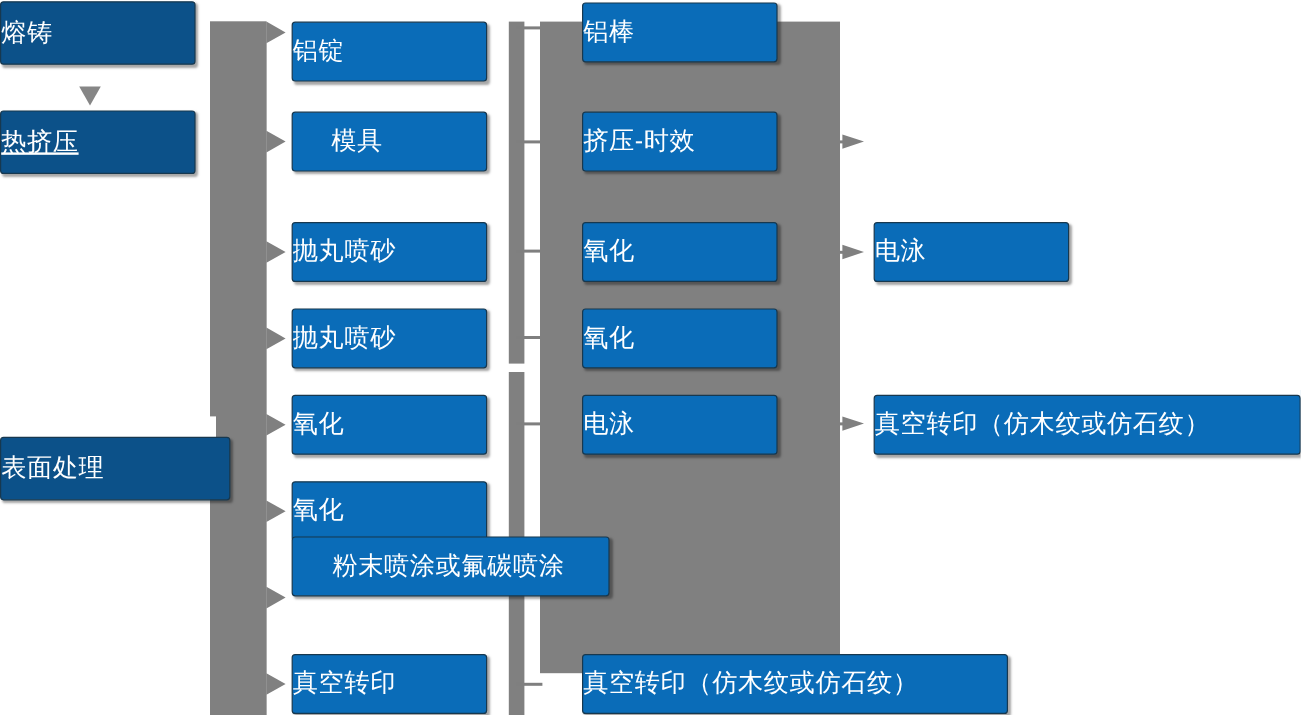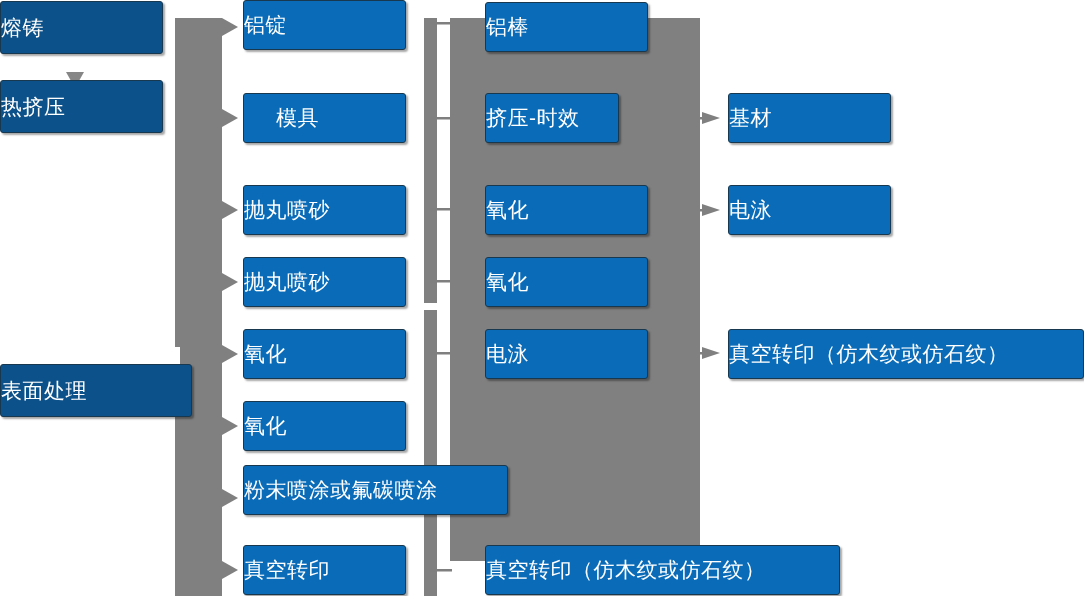--- a/index.html
+++ b/index.html
@@ -126,29 +126,29 @@
       <rect x="698" y="209" width="6" height="2.5" fill="#808080"></rect>
       <path fill="#808080" d="M 702 347 L 720 353 L 702 359 Z"></path>
       <rect x="698" y="352" width="6" height="2.5" fill="#808080"></rect>
     </g>
   </svg>
 
   <div class="node dark" style="left:0px; top:1px; width:163px; height:53px;">
     <span class="lbl">熔铸</span>
   </div>
 
-  <div class="node dark" style="left:0px; top:80px; width:163px; height:53px;">
+  <div class="node dark" style="left:0px; top:92px; width:163px; height:53px;text-decoration:underline;">
     <span class="lbl">热挤压</span>
   </div>
 
   <div class="node dark" style="left:0px; top:364px; width:192px; height:53px;">
     <span class="lbl">表面处理</span>
   </div>
 
-  <div class="node light" style="left:243px; top:0; width:163px; height:50px;">
+  <div class="node light" style="left:243px; top:18px; width:163px; height:50px;">
     <span class="lbl">铝锭</span>
   </div>
 
   <div class="node light" style="left:243px; top:93px; width:163px; height:50px;padding-left:32px;">
     <span class="lbl">模具</span>
   </div>
 
   <div class="node light" style="left:243px; top:185px; width:163px; height:50px;">
     <span class="lbl">抛丸喷砂</span>
   </div>
@@ -158,55 +158,52 @@
   </div>
 
   <div class="node light" style="left:243px; top:329px; width:163px; height:50px;">
     <span class="lbl">氧化</span>
   </div>
 
   <div class="node light" style="left:243px; top:401px; width:163px; height:50px;">
     <span class="lbl">氧化</span>
   </div>
 
-  <div class="node light" style="left:243px; top:465px; width:265px; height:50px;">
+  <div class="node light" style="left:243px; top:447px; width:265px; height:50px;padding-left:33px;">
     <span class="lbl">粉末喷涂或氟碳喷涂</span>
   </div>
 
   <div class="node light" style="left:243px; top:545px; width:163px; height:50px;">
     <span class="lbl">真空转印</span>
   </div>
 
   <div class="node light" style="left:485px; top:2px; width:163px; height:50px;">
     <span class="lbl">铝棒</span>
   </div>
 
-  <div class="node light" style="left:485px; top:93px; width:134px; height:50px;">
+  <div class="node light" style="left:485px; top:93px; width:163px; height:50px;">
     <span class="lbl">挤压-时效</span>
   </div>
 
   <div class="node light" style="left:485px; top:185px; width:163px; height:50px;">
     <span class="lbl">氧化</span>
   </div>
 
   <div class="node light" style="left:485px; top:257px; width:163px; height:50px;">
     <span class="lbl">氧化</span>
   </div>
 
   <div class="node light" style="left:485px; top:329px; width:163px; height:50px;">
     <span class="lbl">电泳</span>
   </div>
 
   <div class="node light" style="left:485px; top:545px; width:355px; height:50px;">
     <span class="lbl">真空转印（仿木纹或仿石纹）</span>
   </div>
 
-  <div class="node light" style="left:728px; top:93px; width:163px; height:50px;">
-    <span class="lbl">基材</span>
-  </div>
 
   <div class="node light" style="left:728px; top:185px; width:163px; height:50px;">
     <span class="lbl">电泳</span>
   </div>
 
   <div class="node light" style="left:728px; top:329px; width:356px; height:50px;">
     <span class="lbl">真空转印（仿木纹或仿石纹）</span>
   </div>
 
 </div>

